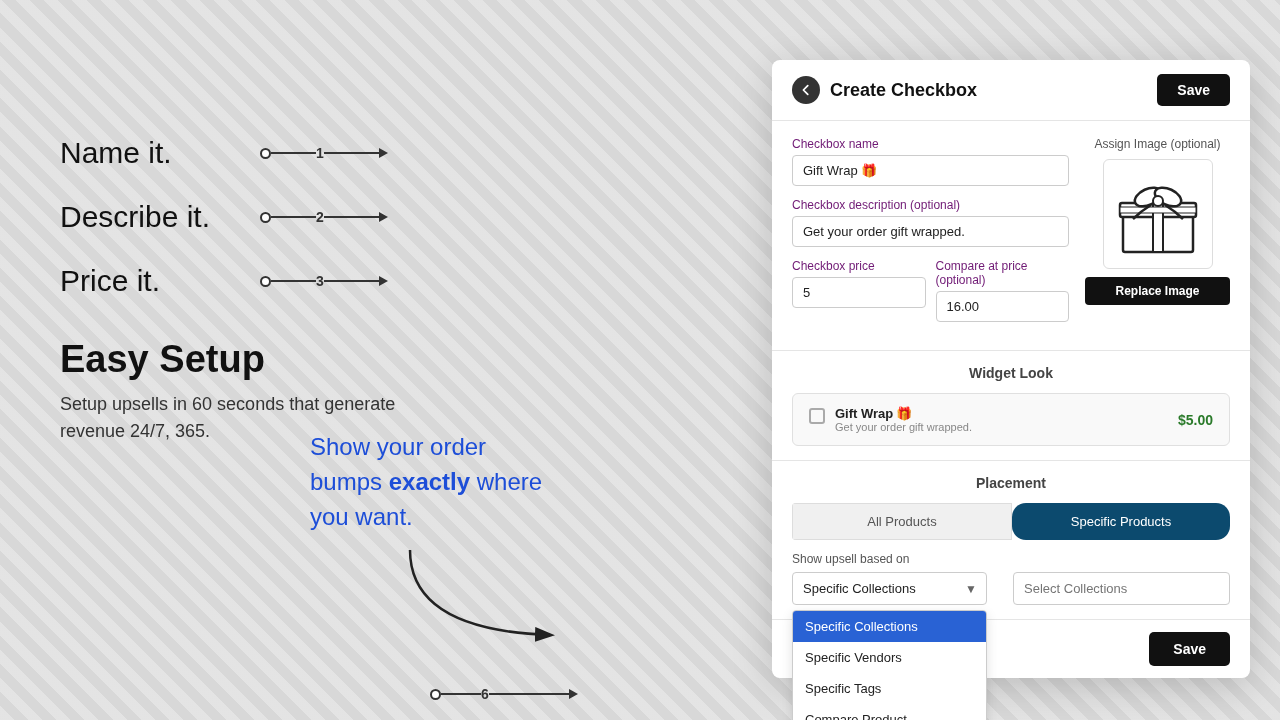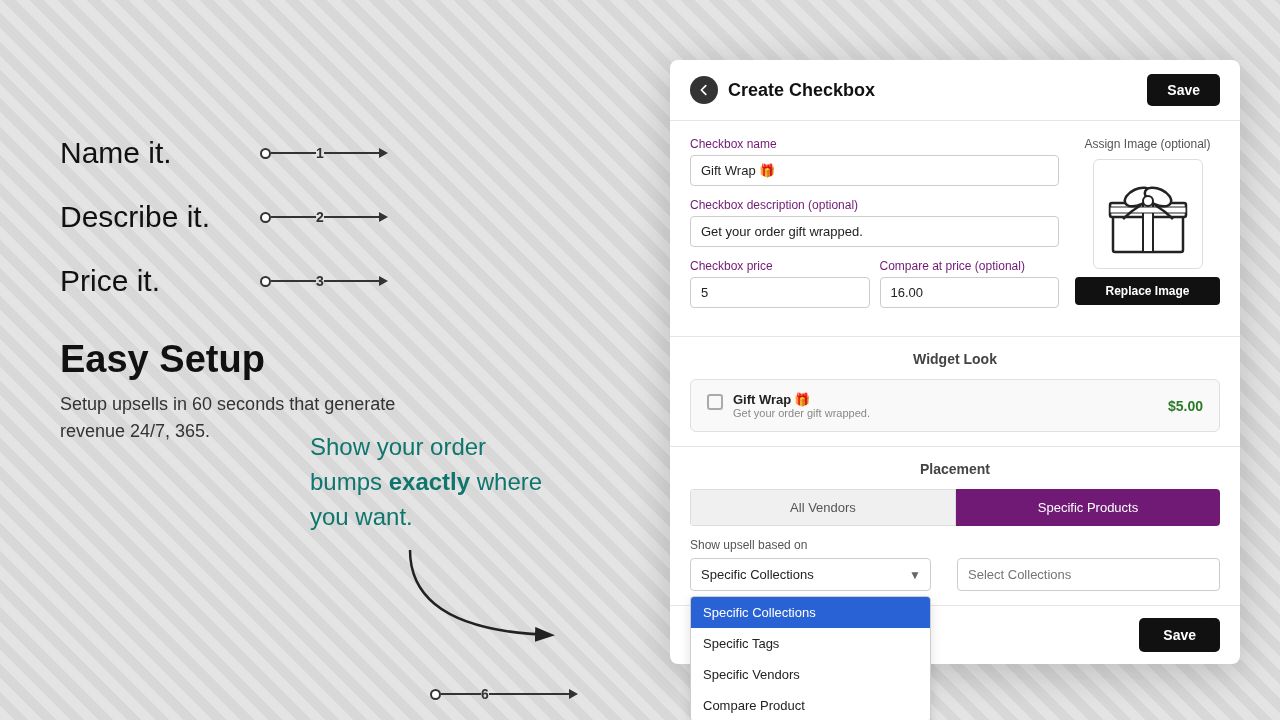--- a/index.html
+++ b/index.html
@@ -49,23 +49,23 @@
     .easy-setup-desc {
       font-size: 18px;
       color: #333;
       line-height: 1.5;
       max-width: 380px;
     }
 
     
     .modal-card {
       position: absolute;
-      right: 40px;
+      right: 30px;
       top: 60px;
-      width: 570px;
+      width: 478px;
       background: #fff;
       border-radius: 8px;
       box-shadow: 0 8px 40px rgba(0,0,0,0.18);
       z-index: 10;
       overflow: visible;
     }
 
     
     .modal-header {
       display: flex;
@@ -290,22 +290,23 @@
       outline: none;
     }
 
     .placement-tab.inactive {
       background: #f0f0f0;
       color: #555;
       border: 1px solid #ddd;
     }
 
     .placement-tab.active {
-      background: #701a75;
+      background: #0c4a6e;
       color: #fff;
+      border-radius: 14px;
     }
 
     .upsell-based-label {
       font-size: 12px;
       color: #555;
       margin-bottom: 6px;
       display: block;
     }
 
     .upsell-row {
@@ -461,21 +462,21 @@
     
     .bottom-left {
       position: absolute;
       left: 310px;
       top: 430px;
       z-index: 2;
     }
 
     .bottom-text {
       font-size: 24px;
-      color: #0f766e;
+      color: #1d4ed8;
       line-height: 1.45;
     }
 
     .bottom-text strong {
       font-weight: 900;
     }
 
     .step6-connector {
       position: absolute;
       left: 430px;
@@ -685,41 +686,41 @@
         </div>
       </div>
       <div class="widget-price">$5.00</div>
     </div>
   </div>
 
   <div class="placement-section">
     <div class="placement-section-title">Placement</div>
 
     <div class="placement-tabs">
-      <button class="placement-tab inactive">All Vendors</button>
+      <button class="placement-tab inactive">All Products</button>
       <button class="placement-tab active">Specific Products</button>
     </div>
 
     <label class="upsell-based-label">Show upsell based on</label>
 
     <div class="upsell-row">
       <div class="select-wrapper">
         <select class="select-field">
           <option>Specific Collections</option>
           <option>Specific Tags</option>
           <option>Specific Vendors</option>
           <option>Specific Product</option>
         </select>
         <span class="select-chevron">▼</span>
 
         
         <div class="dropdown-menu">
           <div class="dropdown-item selected">Specific Collections</div>
+          <div class="dropdown-item">Specific Vendors</div>
           <div class="dropdown-item">Specific Tags</div>
-          <div class="dropdown-item">Specific Vendors</div>
           <div class="dropdown-item">Compare Product</div>
         </div>
       </div>
 
       <input class="collections-input" type="text" placeholder="Select Collections" style="">
     </div>
 
   </div>
 
   <div class="modal-footer">

